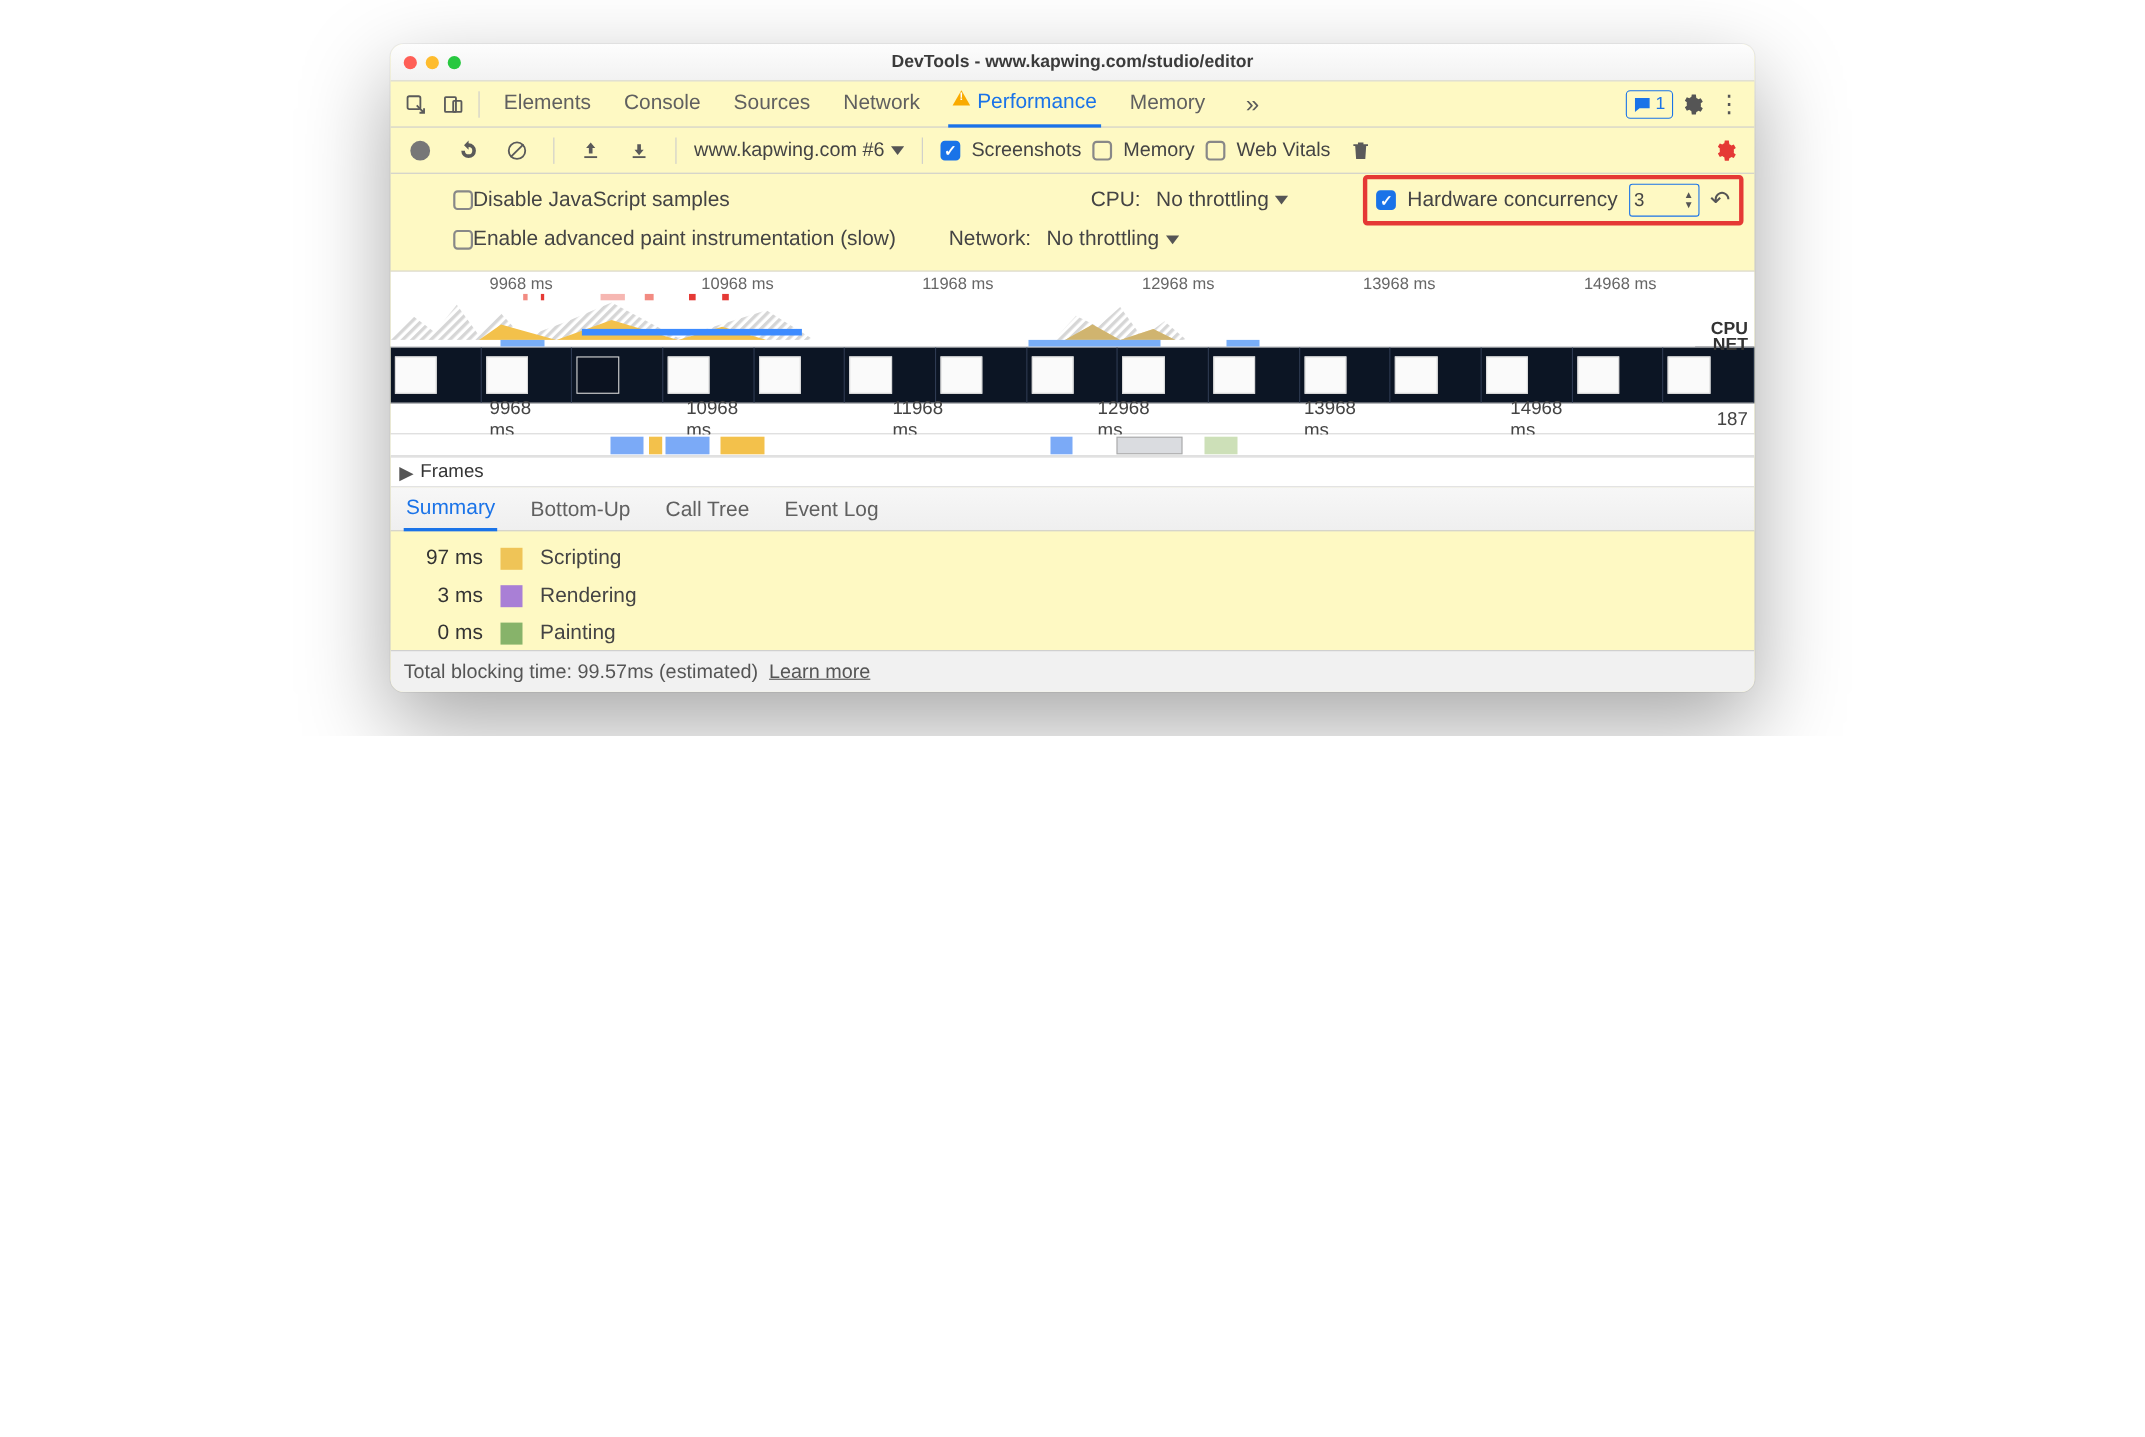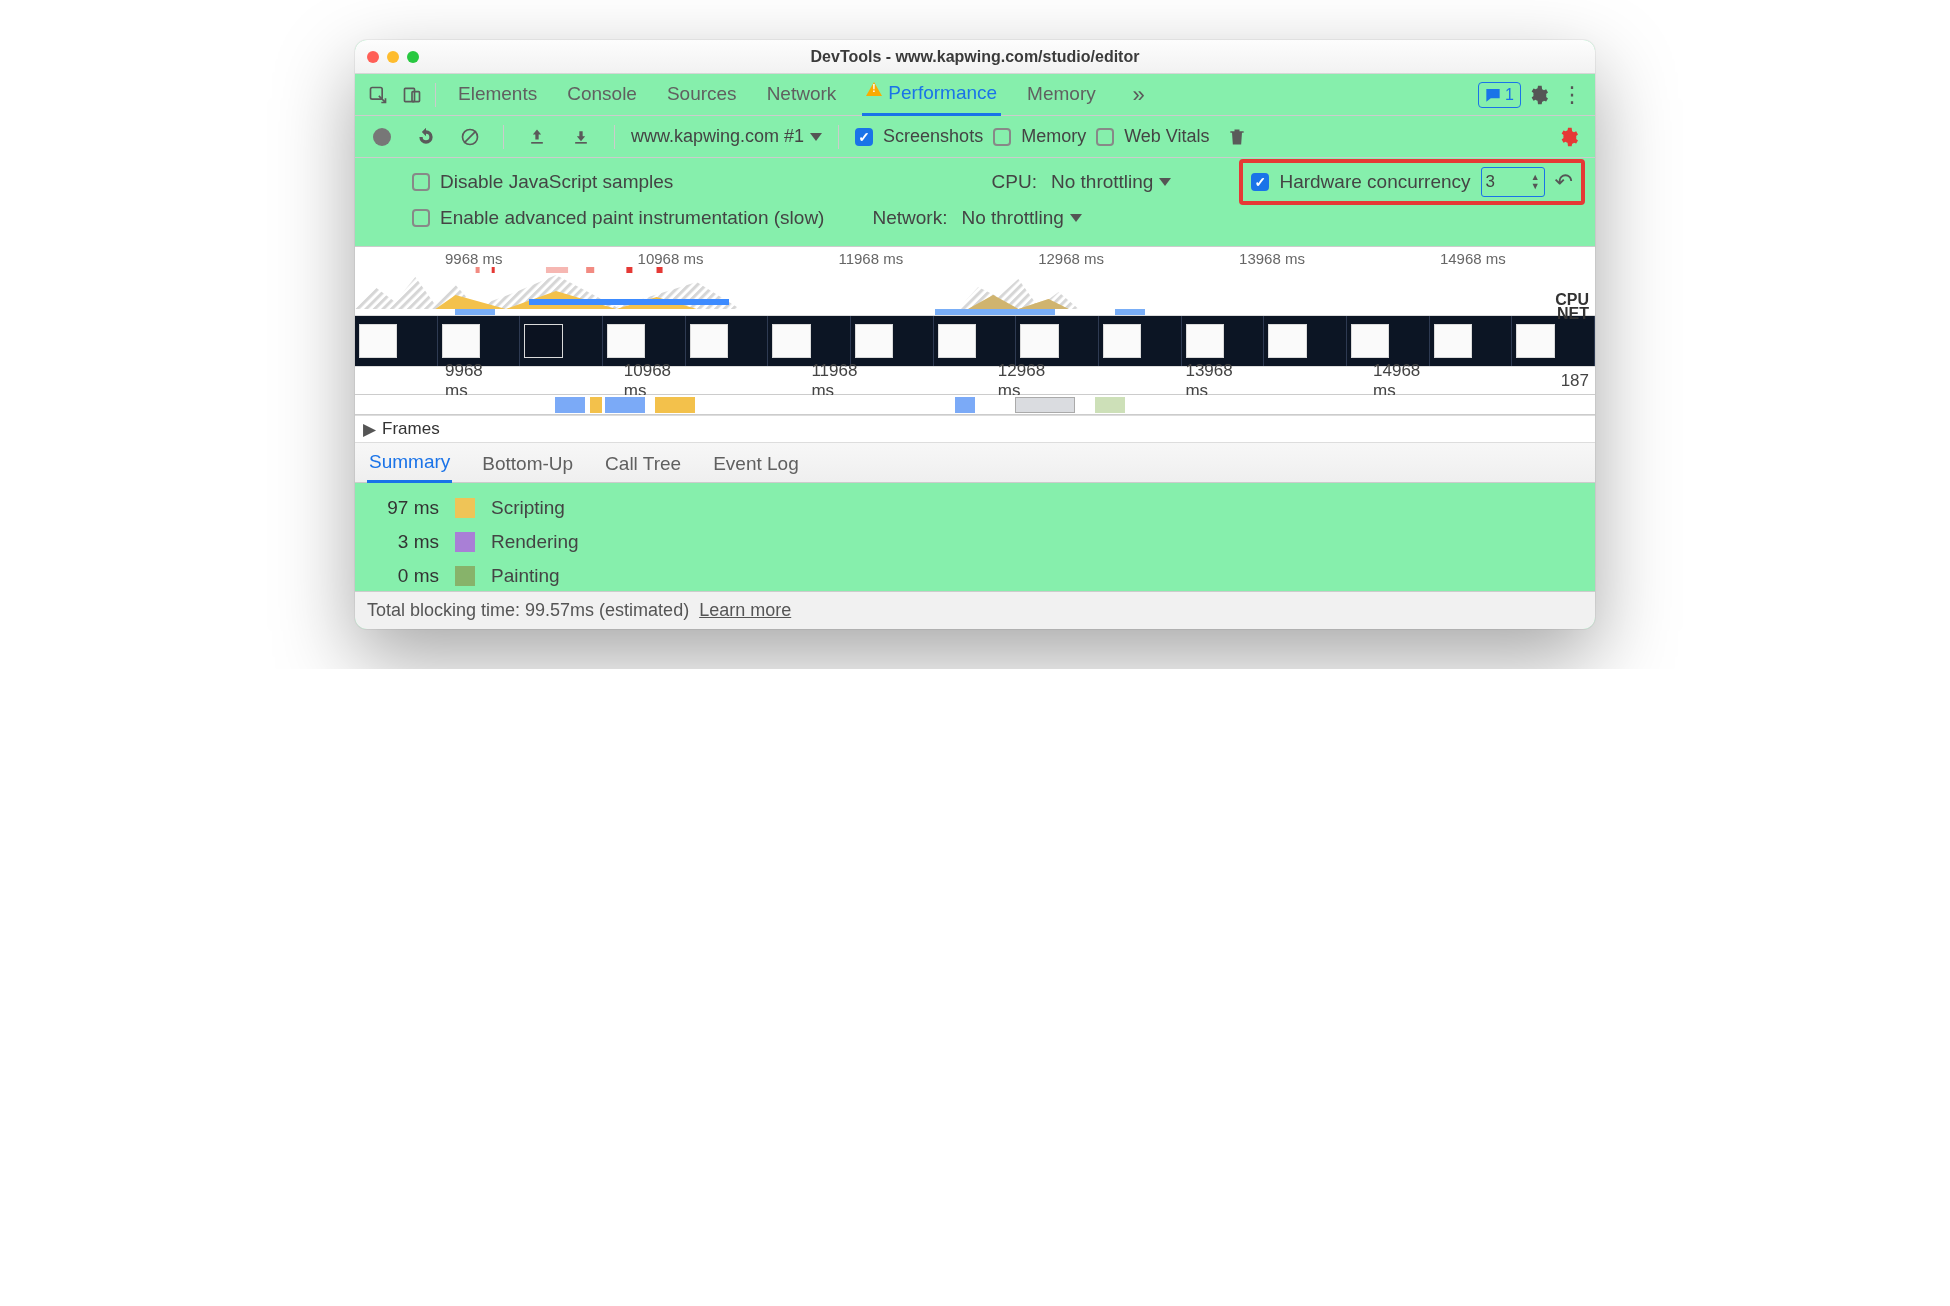--- a/index.html
+++ b/index.html
@@ -7,21 +7,21 @@
     font-family: -apple-system, BlinkMacSystemFont, "Segoe UI", Helvetica, Arial, sans-serif;
     background: #fff;
     display: flex;
     justify-content: center;
     align-items: flex-start;
     padding: 40px 0;
   }
   .window {
     width: 1240px;
     border-radius: 12px;
-    background: #86efac;
+    background: #fef9c3;
     box-shadow: 0 30px 80px rgba(0,0,0,0.35), 0 0 0 1px rgba(0,0,0,0.05);
     overflow: hidden;
     font-size: 18px;
     color: #333;
   }
   
   .titlebar {
     height: 34px;
     display: flex;
     align-items: center;
@@ -59,21 +59,21 @@
   .rec-dot{width:18px;height:18px;border-radius:50%;background:#777;}
   .tool-select{display:flex;align-items:center;gap:6px;cursor:pointer;}
   .tri-down{width:0;height:0;border-left:6px solid transparent;border-right:6px solid transparent;border-top:8px solid #555;}
   .chk{width:18px;height:18px;border:2px solid #888;border-radius:4px;display:flex;align-items:center;justify-content:center;cursor:pointer;}
   .chk.checked{background:#1a73e8;border-color:#1a73e8;}
   .chk.checked::after{content:"✓";color:#fff;font-size:14px;line-height:1;font-weight:700;}
   .gear-red{color:#e53935;font-size:22px;}
   
   .options{border-bottom:1px solid #ccc;padding:6px 10px 10px;font-size:19px;color:#444;}
   .opt-row{display:flex;align-items:center;gap:14px;height:36px;}
-  .opt-left{display:flex;align-items:center;gap:10px;padding-left:47px;}
+  .opt-left{display:flex;align-items:center;padding-left:47px;}
   .highlight-box{border:4px solid #e53935;border-radius:4px;padding:4px 8px;display:flex;align-items:center;gap:10px;}
   .num-input{border:1px solid #1a73e8;border-radius:3px;width:64px;height:30px;display:flex;align-items:center;justify-content:space-between;padding:0 4px;font-size:17px;}
   .stepper{display:flex;flex-direction:column;font-size:9px;color:#555;line-height:1;}
   .undo-arrow{font-size:22px;color:#555;cursor:pointer;}
   
   .overview{position:relative;background:#fff;}
   .ov-ticks{display:flex;font-size:15px;color:#666;padding-left:90px;gap:135px;height:20px;align-items:flex-end;}
   .ov-cpu{height:42px;position:relative;margin:0 54px 0 0;}
   .ov-cpu svg{width:100%;height:100%;}
   .ov-label{position:absolute;right:6px;font-weight:700;color:#333;font-size:16px;}
@@ -208,21 +208,21 @@
         </svg>
     </div>
     <div class="icon-btn">
       <svg class="ico fill" viewBox="0 0 24 24">
           <path d="M12 17l-5-6h3V5h4v6h3z"></path>
           <rect x="5" y="18" width="14" height="2"></rect>
         </svg>
     </div>
     <div class="divider-v"></div>
     <div class="tool-select">
-      <span>www.kapwing.com #1</span>
+      <span>www.kapwing.com #6</span>
       <span class="tri-down"></span>
     </div>
     <div class="divider-v"></div>
     <div class="chk checked"></div>
     <span>Screenshots</span>
     <div class="chk"></div>
     <span>Memory</span>
     <div class="chk"></div>
     <span>Web Vitals</span>
     <div class="icon-btn">

